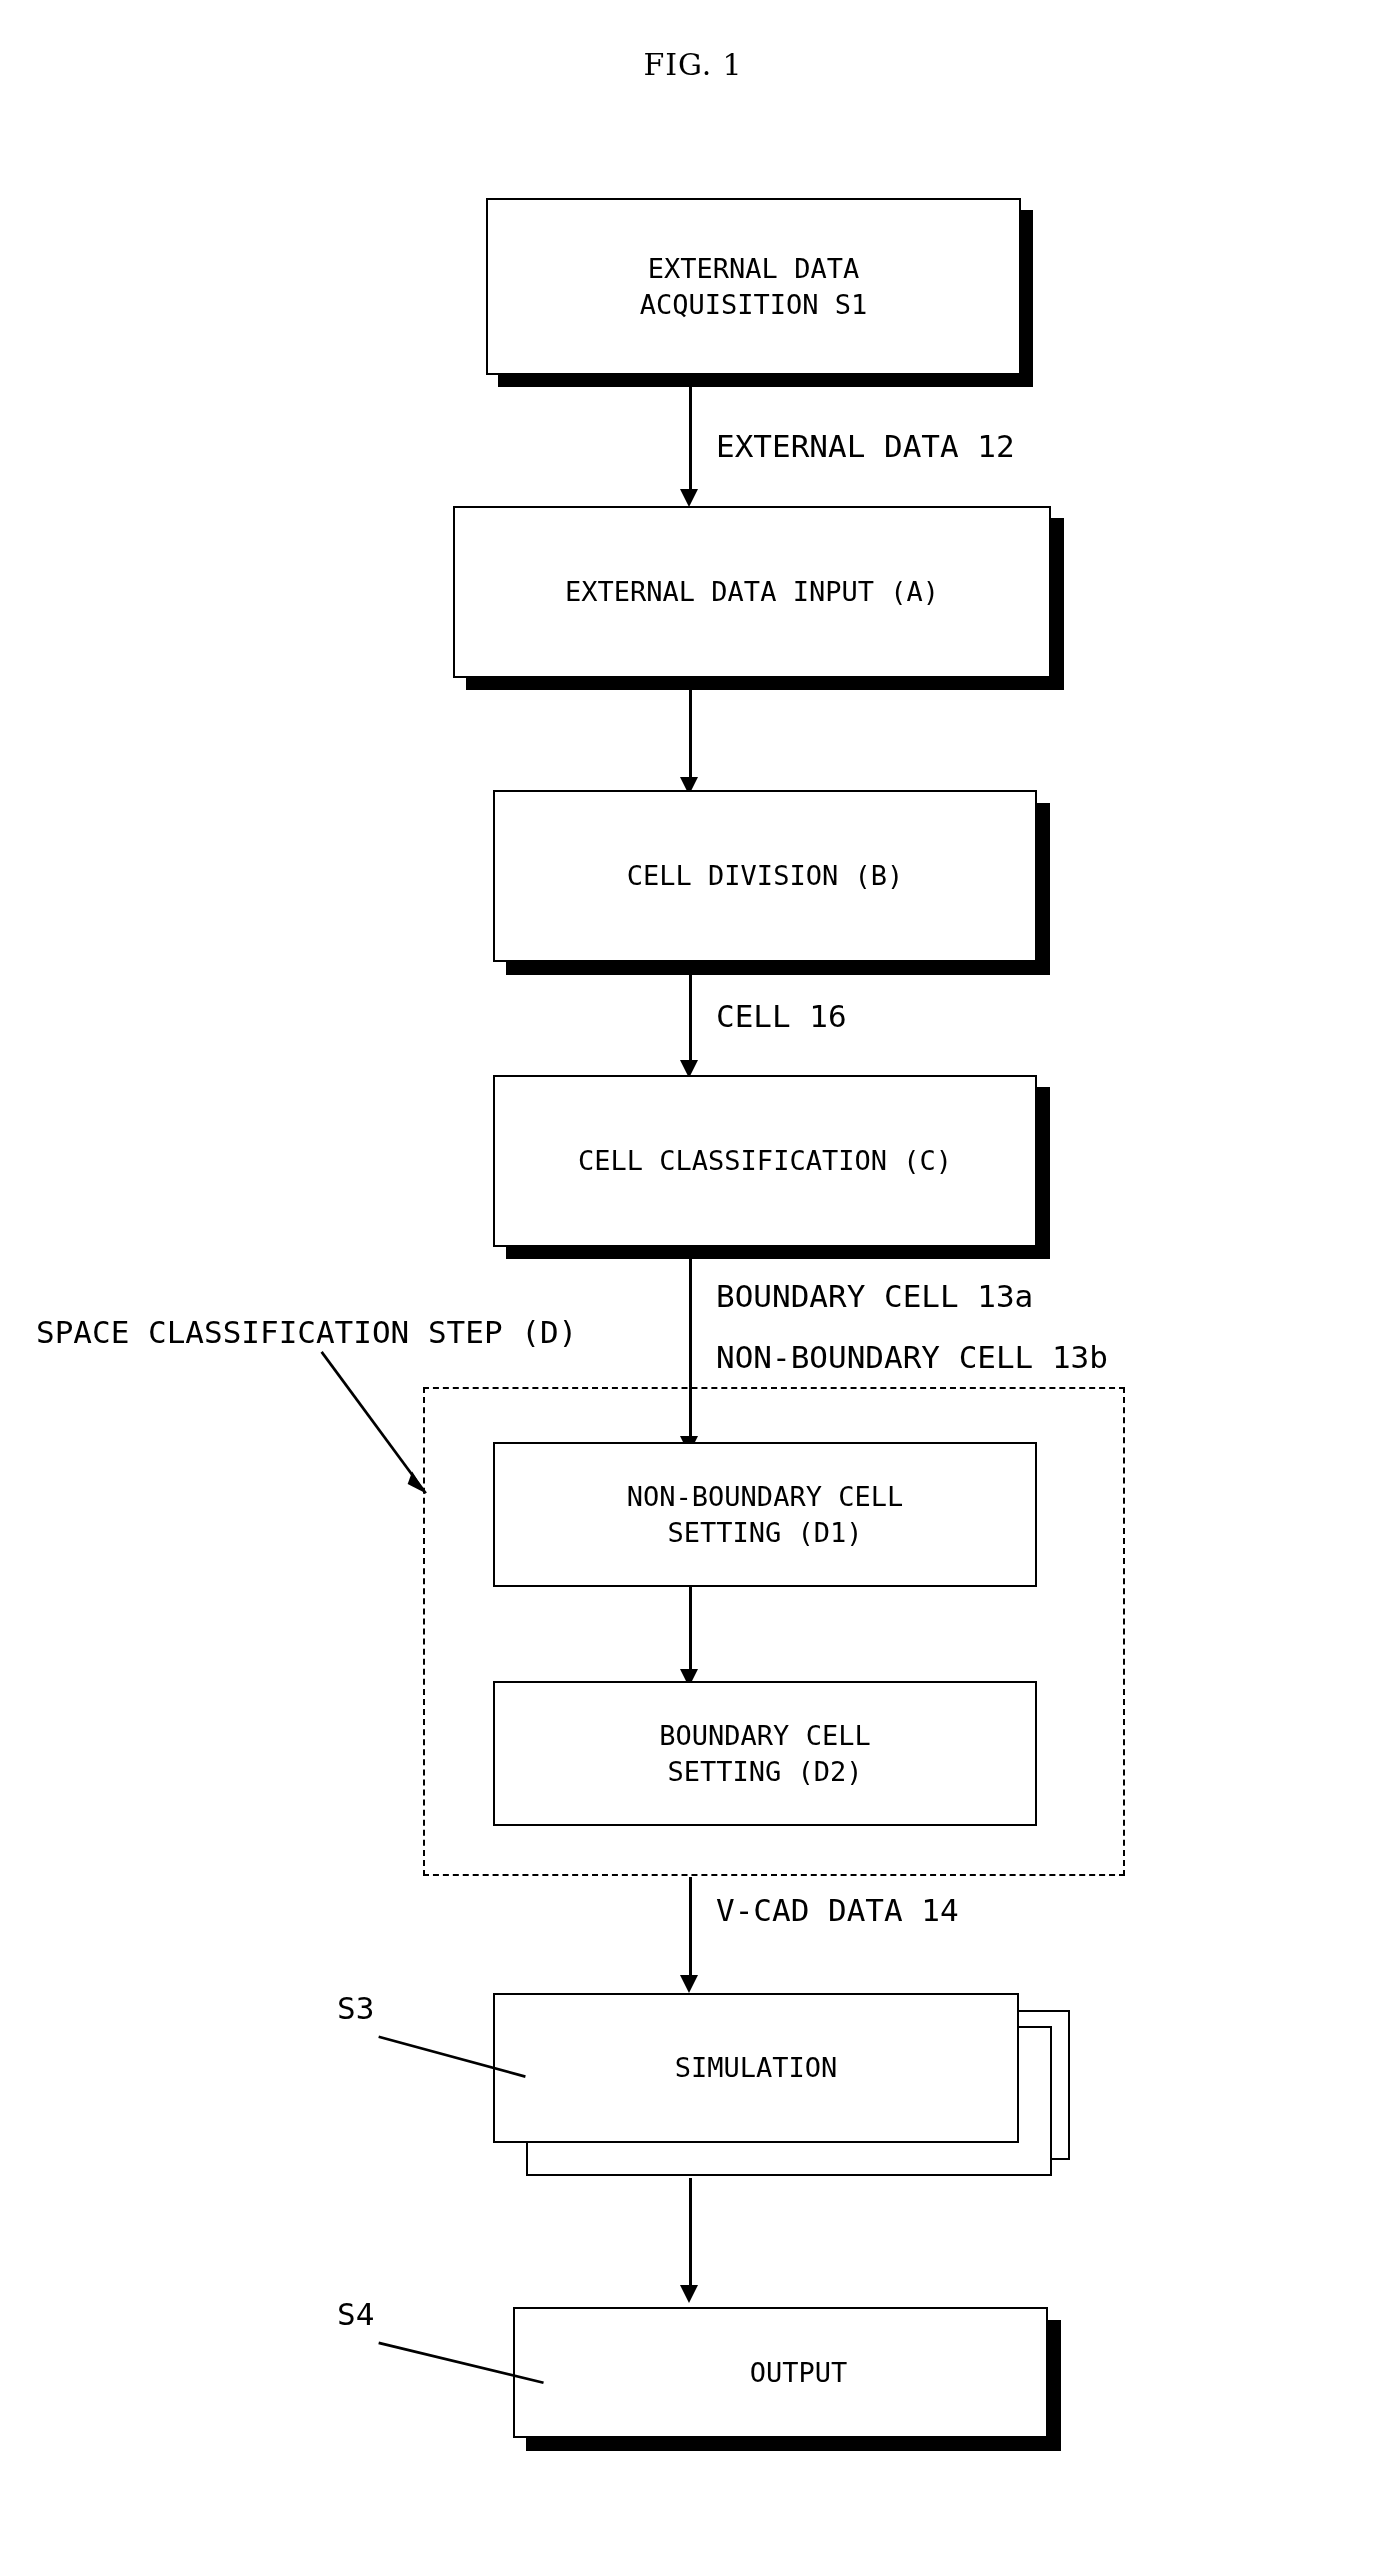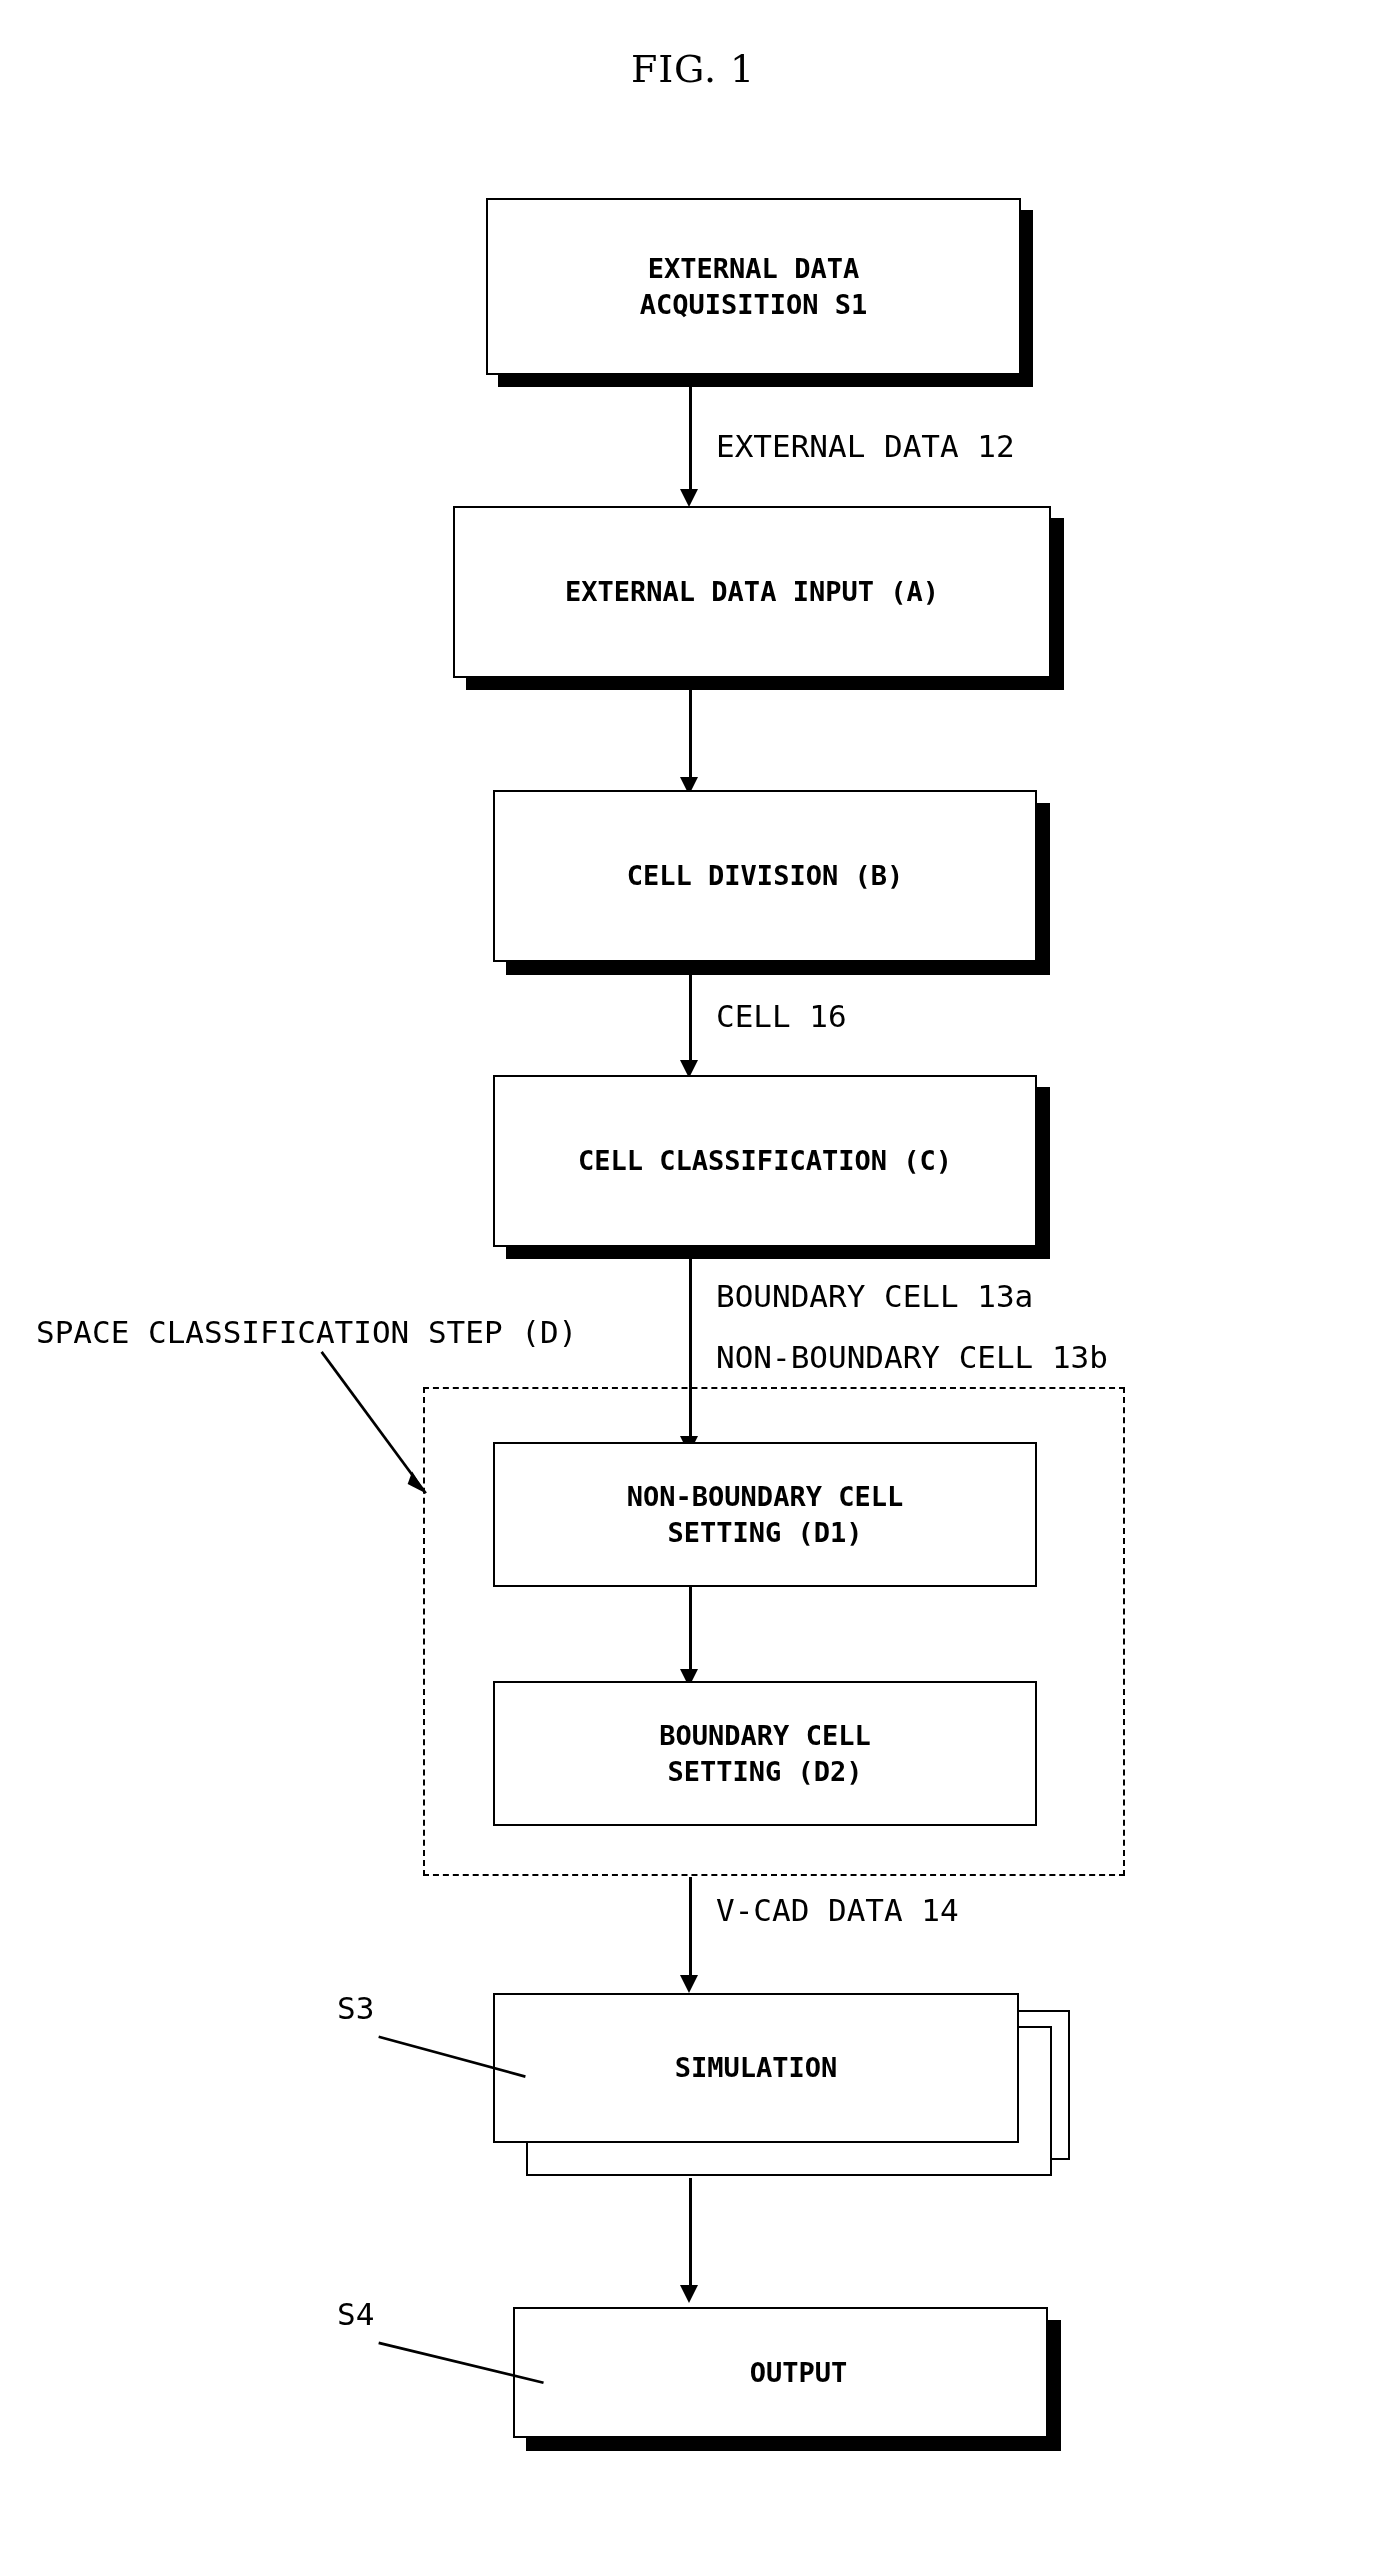--- a/index.html
+++ b/index.html
@@ -16,40 +16,39 @@
     overflow: hidden;
   }
 
   #figure-title {
     position: absolute;
     top: 47px;
     left: 0;
     width: 1386px;
     text-align: center;
     font-family: "DejaVu Serif", serif;
-    font-size: 38px;
+    font-size: 30px;
     letter-spacing: 0.9px;
   }
 
   
   .node {
     position: absolute;
     box-sizing: border-box;
     border: 2.7px solid #000;
     background: #ffffff;
     display: flex;
     align-items: center;
     justify-content: center;
     text-align: center;
     font-family: "DejaVu Sans Mono", monospace;
     font-size: 27px;
     line-height: 1.30;
     letter-spacing: 0px;
     z-index: 3;
-    font-weight: bold;
   }
   .node .lines {
     display: block;
     padding: 0 5.4px;
   }
   .node .lines span { display: block; white-space: pre; }
 
   
   .shadow {
     position: absolute;

